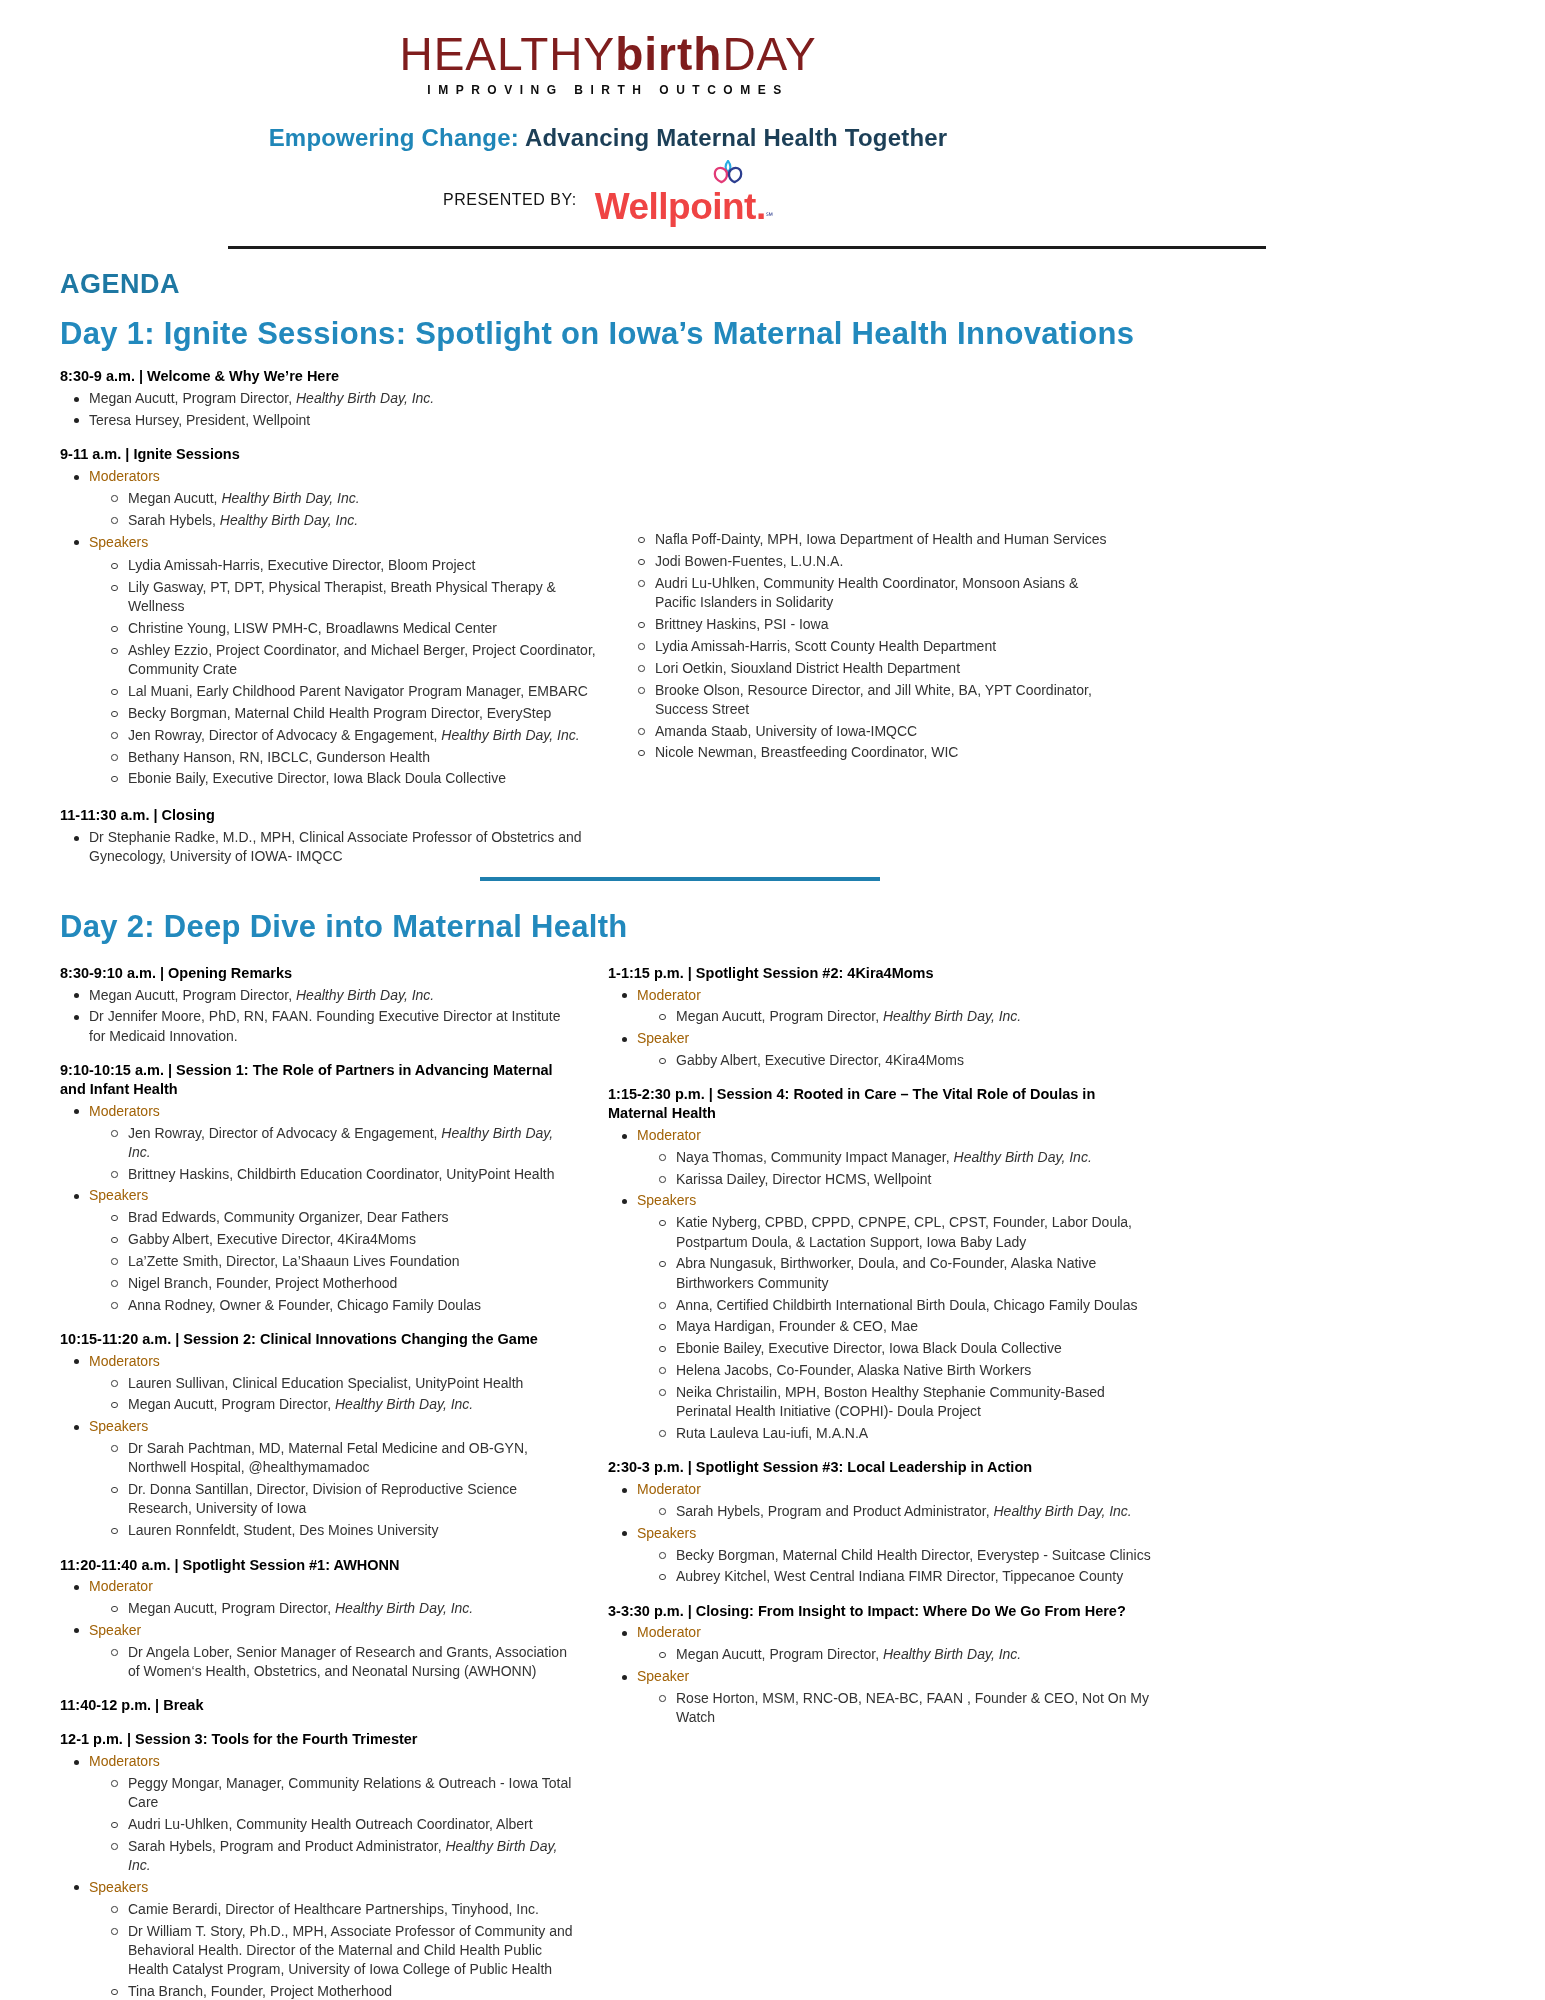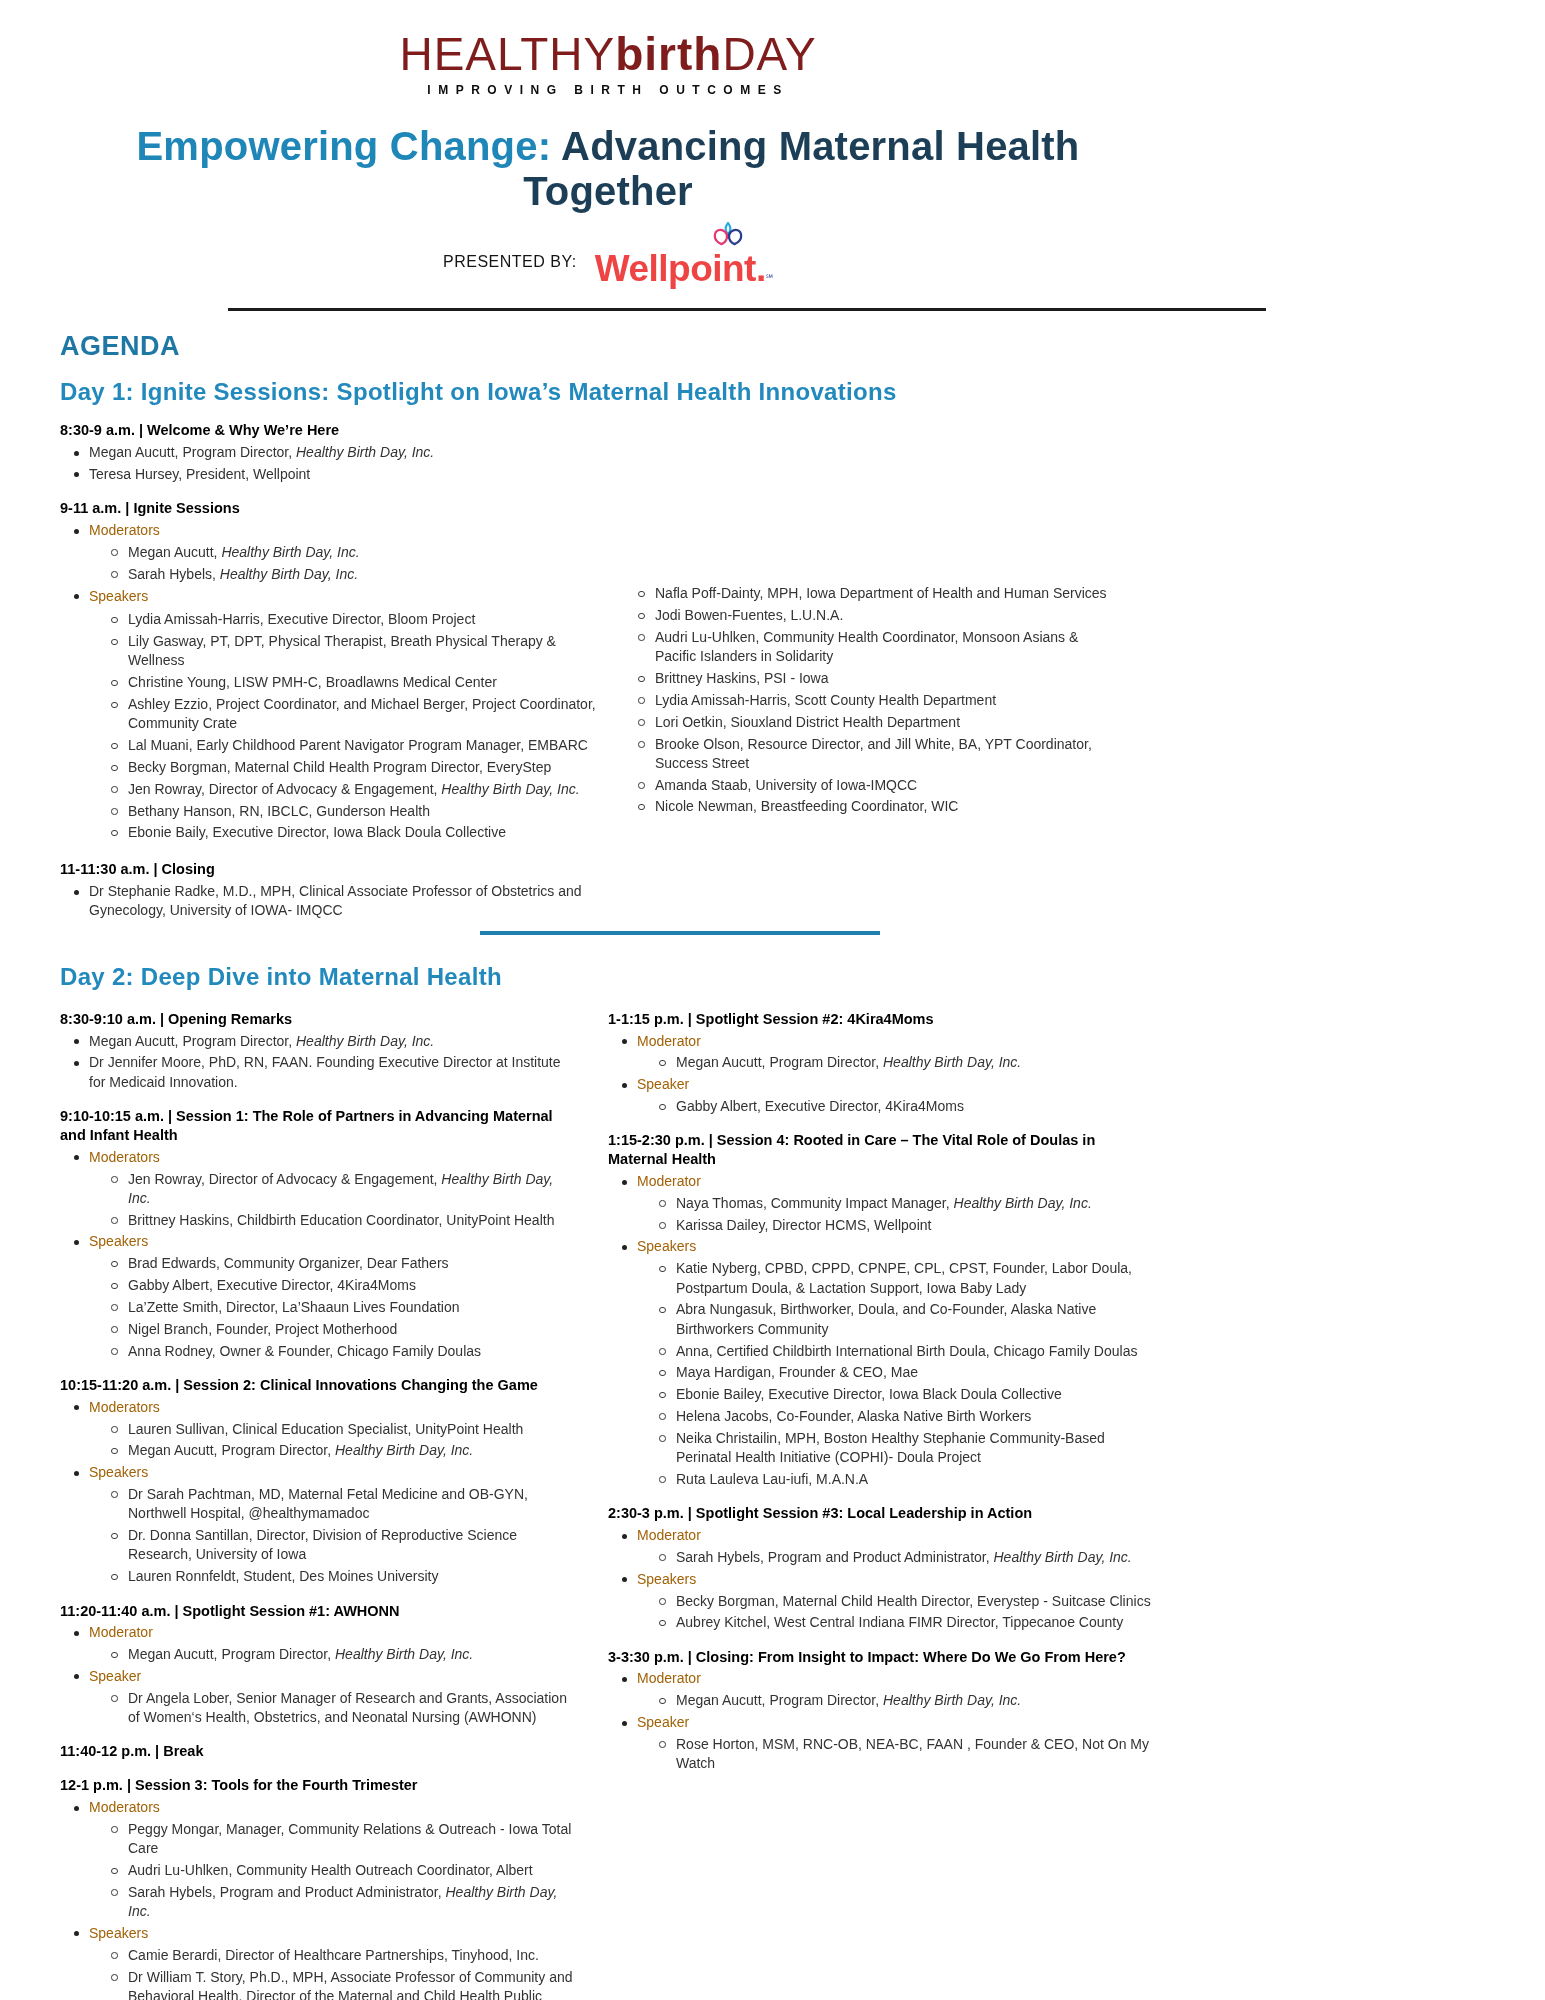--- a/index.html
+++ b/index.html
@@ -9,34 +9,34 @@
     overflow: hidden;
   }
   .page { padding: 30px 0 0 60px; }
 
   
   .doc-header { width: 1096px; text-align: center; }
   .logo { font-size: 46px; letter-spacing: 1px; color: #7f1d1d; line-height: 1.05; }
   .lg-thin { font-weight: 400; }
   .lg-bold { font-weight: 700; }
   .tagline { font-size: 12px; font-weight: 700; letter-spacing: 7.5px; margin-top: 5px; color: #0d0d0d; }
-  .title { font-size: 40px; font-weight: 700; margin: 27px 0 0; letter-spacing: .2px; }
+  .title { font-size: 24px; font-weight: 700; margin: 27px 0 0; letter-spacing: .2px; }
   .t-accent { color: #1f86b8; }
   .t-main { color: #1c3f57; }
   .presented { display: flex; align-items: center; justify-content: center; gap: 18px; margin-top: 20px; }
   .presented-label { font-size: 16px; color: #141414; letter-spacing: .5px; }
   .wellpoint { position: relative; display: inline-block; padding-top: 14px; }
   .wp-text { font-size: 37px; font-weight: 700; color: #ef4444; letter-spacing: -.5px; }
   .wp-mark { font-size: 9px; color: #3b4a96; vertical-align: baseline; }
   .flower { position: absolute; top: -12px; left: 64%; }
   .hr { border-top: 3px solid #1c1c1c; width: 1038px; margin: 18px 0 0 168px; }
 
   
   .agenda { font-size: 27px; font-weight: 700; color: #1e78a3; margin: 20px 0 0; letter-spacing: .5px; }
-  .day-heading { font-size: 24px; font-weight: 700; color: #2289bd; margin: 16px 0 4px; letter-spacing: .3px; }
+  .day-heading { font-size: 31px; font-weight: 700; color: #2289bd; margin: 16px 0 4px; letter-spacing: .3px; }
   .day2 { margin-top: 28px; }
 
   
   .session { margin-top: 15px; max-width: 1130px; }
   .session-head { font-size: 14.5px; font-weight: 700; color: #000; margin: 0 0 3px; line-height: 1.3; }
   ul { list-style: none; margin: 0; padding: 0; }
   ul.lvl1 { padding-left: 12px; }
   ul.lvl1 > li { position: relative; padding-left: 17px; margin: 2.5px 0; font-size: 14px; line-height: 1.38; }
   ul.lvl1 > li::before { content: ""; position: absolute; left: 2px; top: 7.5px; width: 5px; height: 5px; border-radius: 50%; background: #222; }
   .role-label { font-weight: 400; color: #a16207; }

